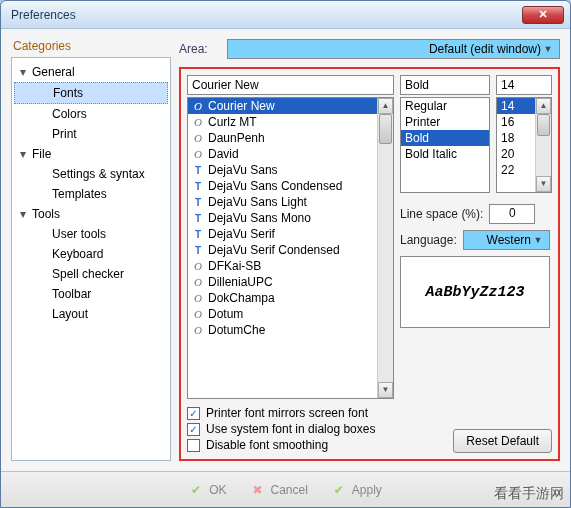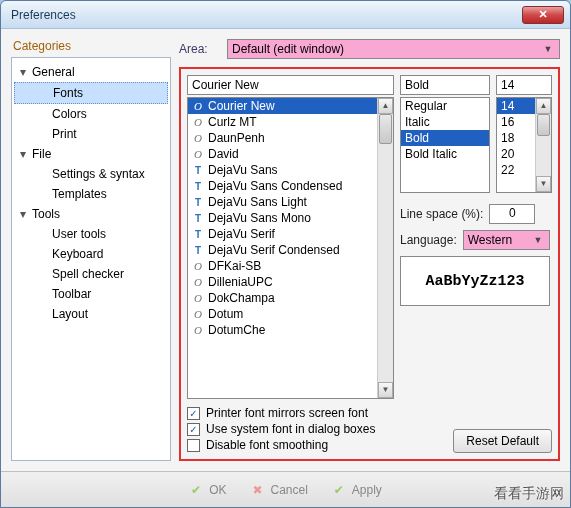--- a/index.html
+++ b/index.html
@@ -107,27 +107,27 @@
     align-items: center;
     gap: 8px;
     padding-bottom: 2px;
   }
   .area-label {
     color: #3a3a6a;
     min-width: 40px;
   }
   .combobox {
     flex: 1;
-    background: #f9a8d4;
+    background: #7dd3fc;
     border: 1px solid #888;
     padding: 2px 4px;
     height: 20px;
     display: flex;
     align-items: center;
-    justify-content: space-between;
+    justify-content: flex-end;
   }
   .combo-arrow {
     width: 14px;
     text-align: center;
     color: #444;
     font-size: 9px;
   }
   .redbox {
     border: 2px solid #e03030;
     flex: 1;
@@ -234,27 +234,28 @@
     background: #fff;
     border: 1px solid #888;
     padding: 1px 4px;
     width: 46px;
     height: 20px;
     text-align: center;
   }
   .preview {
     border: 1px solid #888;
     background: #fff;
-    height: 50px;
+    height: 72px;
     display: flex;
     align-items: center;
     justify-content: center;
     font-family: "Courier New", monospace;
     font-weight: bold;
     font-size: 15px;
+    font-style: italic;
   }
   .check-row {
     display: flex;
     align-items: center;
     gap: 6px;
     padding: 1px 0;
   }
   .checkbox {
     width: 13px;
     height: 13px;
@@ -432,21 +433,21 @@
           </div>
 
           <div style="display:flex;flex-direction:column;gap:11px;">
             <div style="display:flex;gap:6px;height:118px;">
               <div class="font-col style">
                 <div class="col-input">
                     <span>Bold</span>
                   </div>
                 <div class="listbox" id="font-styles">
                     <div class="list-item">Regular</div>
-                    <div class="list-item">Italic</div>
+                    <div class="list-item">Printer</div>
                     <div class="list-item selected">Bold</div>
                     <div class="list-item">Bold Italic</div>
                   </div>
               </div>
               <div class="font-col size">
                 <div class="col-input">
                     <span>14</span>
                   </div>
                 <div class="listbox">
                   <div id="font-sizes">

